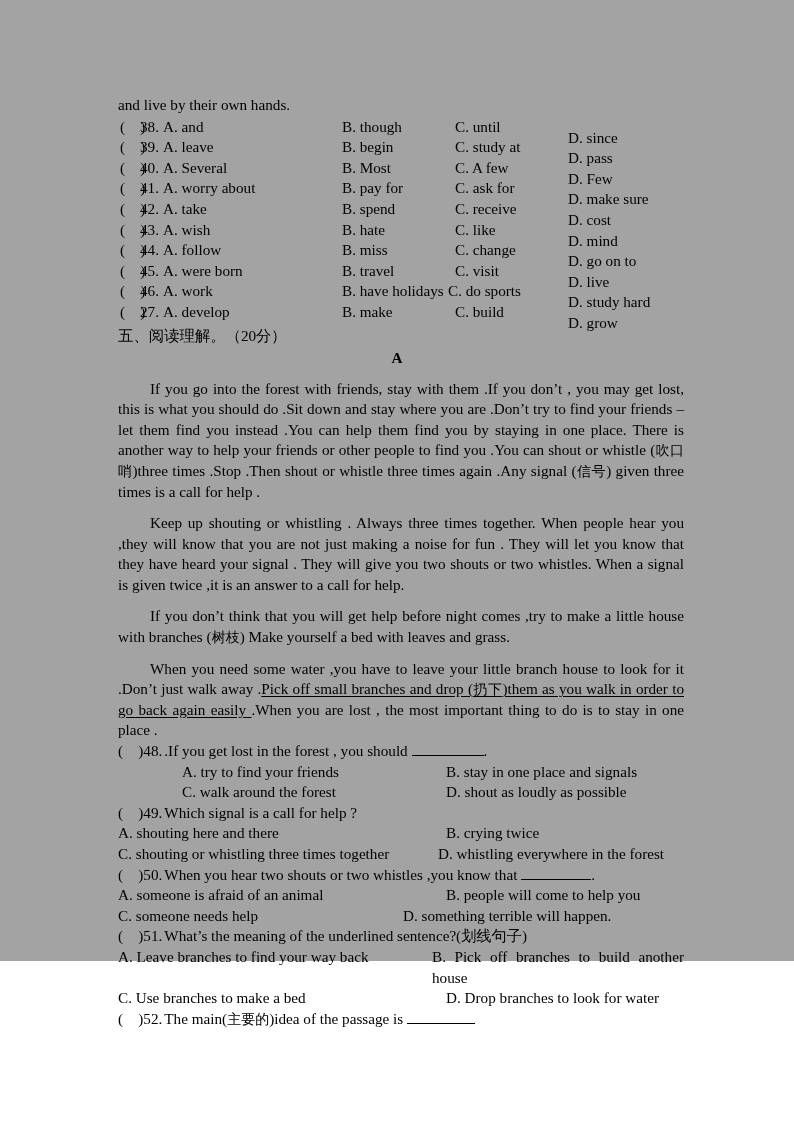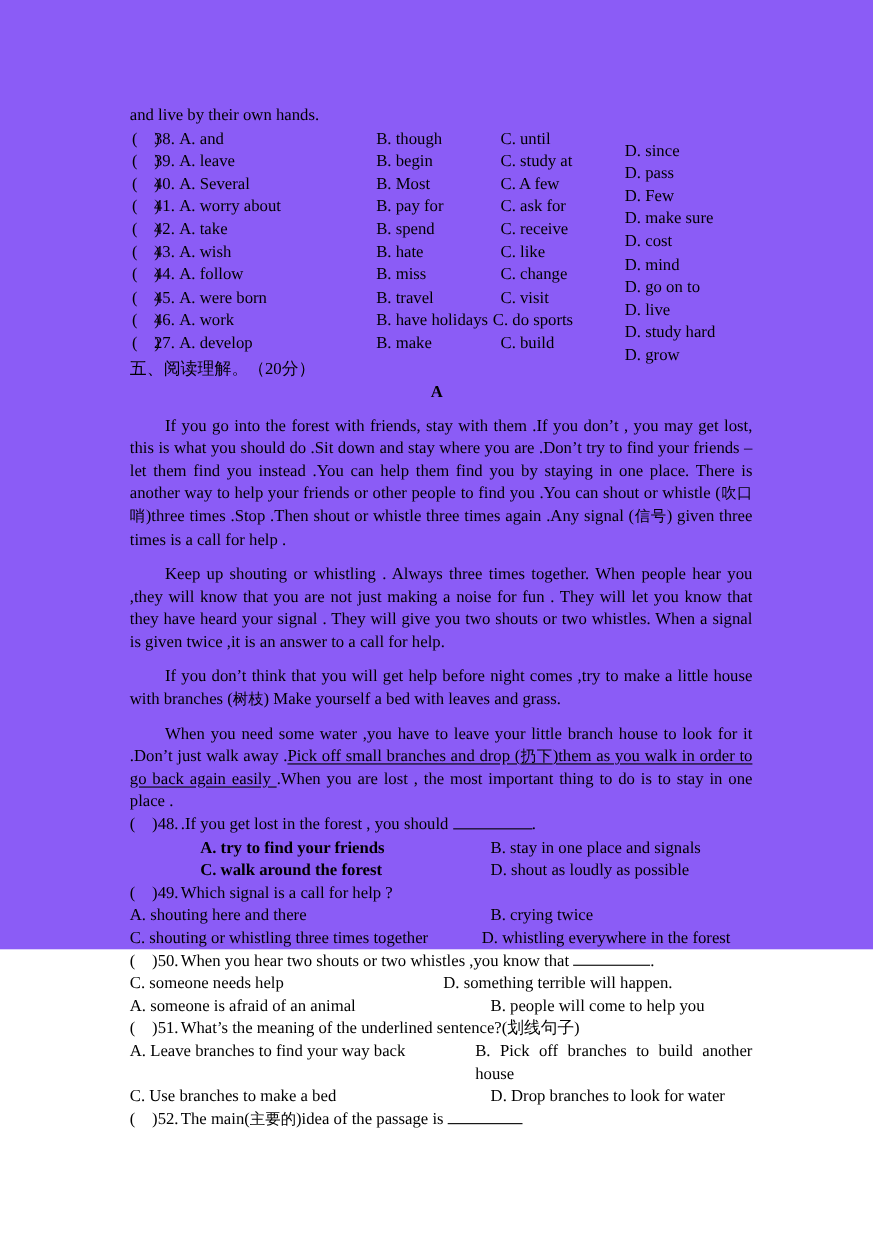--- a/index.html
+++ b/index.html
@@ -13,22 +13,22 @@
     position: relative;
     font-family: "Liberation Serif", "DejaVu Serif", serif;
     color: #000000;
     overflow: hidden;
   }
 
   .page {
     position: absolute;
     left: 0; top: 0;
     width: 794px;
-    height: 863px;
-    background: #8b5cf6;
+    height: 961px;
+    background: #a3a3a3;
   }
 
   .content {
     position: absolute;
     left: 118px;
     top: 95px;
     width: 566px;
   }
 
   
@@ -152,21 +152,21 @@
   .blank.w3 { width: 68px; }
 
   .opt-row {
     position: relative;
     height: 20.6px;
     font-size: 15.2px;
     line-height: 20.6px;
     white-space: nowrap;
   }
   .opt-l { position: absolute; left: 0; top: 0; }
-  .opt-l.ind { left: 64px; font-weight: bold; }
+  .opt-l.ind { left: 64px; }
   .opt-r { position: absolute; top: 0; }
 
   .justify-pair {
     font-size: 15.2px;
     line-height: 20.6px;
     display: flex;
     justify-content: space-between;
   }
   .justify-pair > span.right-col {
     width: 246px;
@@ -311,26 +311,26 @@
     </div>
     <div class="justify-pair">
       <span style="white-space:nowrap;">C. shouting or whistling three times together</span>
       <span class="right-col">D.  whistling  everywhere  in  the forest</span>
     </div>
 
     <div class="q-line">
       <span>(&nbsp;&nbsp;&nbsp;&nbsp;)</span><span>50.</span><span class="q-stem">When you hear two shouts or two whistles ,you know that</span> <span class="blank w2"></span><span>.</span>
     </div>
     <div class="opt-row">
+      <span class="opt-l">A. someone is afraid of an animal</span>
+      <span class="opt-r" style="left:328px;">B. people will come to help you</span>
+    </div>
+    <div class="opt-row">
       <span class="opt-l">C. someone needs help</span>
       <span class="opt-r" style="left:285px;">D. something   terrible will happen.</span>
-    </div>
-    <div class="opt-row">
-      <span class="opt-l">A. someone is afraid of an animal</span>
-      <span class="opt-r" style="left:328px;">B. people will come to help you</span>
     </div>
 
     <div class="q-line">
       <span>(&nbsp;&nbsp;&nbsp;&nbsp;)</span><span>51.</span><span class="q-stem">What’s the meaning of the underlined sentence?(划线句子)</span>
     </div>
     <div class="justify-pair">
       <span style="white-space:nowrap;">A. Leave branches to find your way back</span>
       <span class="right-col" style="width:252px;">B. Pick off branches to build another house</span>
     </div>
     <div class="opt-row">

